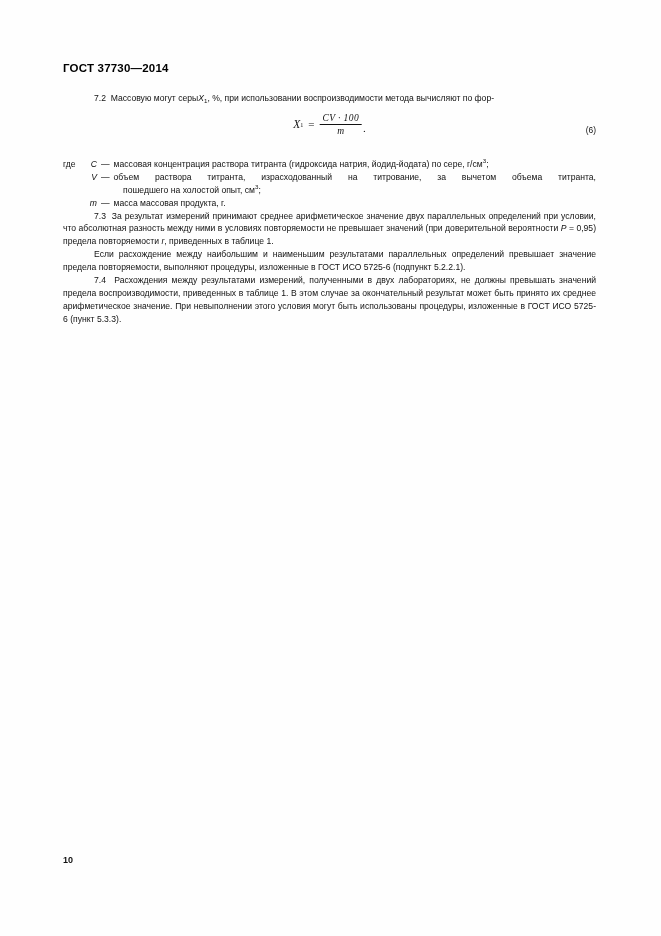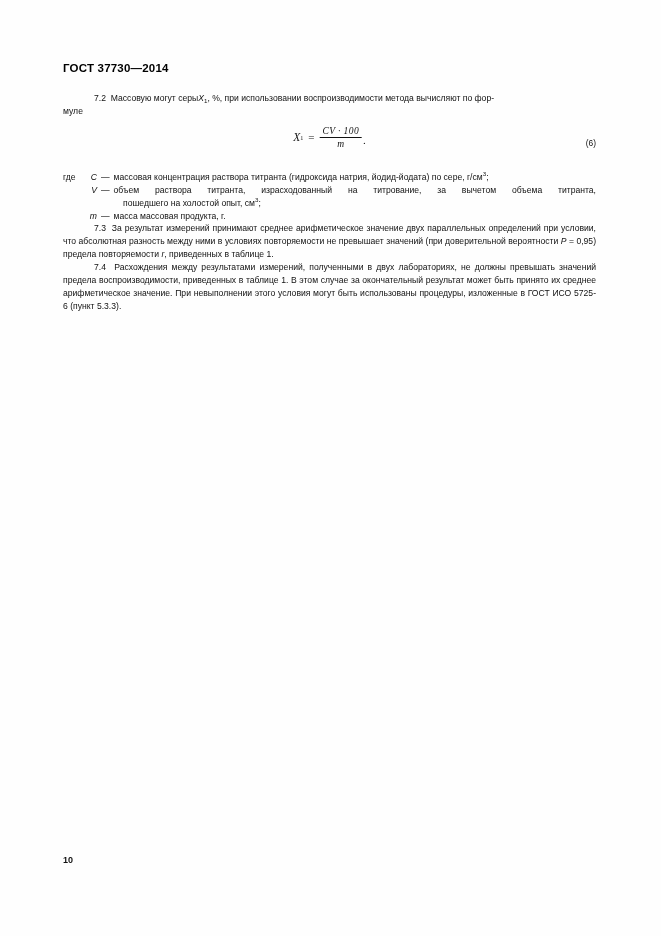--- a/index.html
+++ b/index.html
@@ -180,23 +180,20 @@
 <body>
 
 <div class="page">
 
   <div class="doc-header">ГОСТ 37730—2014</div>
 
   <div class="content">
 
     <div class="para">
       <span style="display:inline-block;width:31px;"></span><span class="lead-num">7.2</span>&nbsp;&nbsp;<span>Массовую могут серы</span><span class="it">X</span><sub>1</sub><span>, %, при использовании воспроизводимости метода вычисляют по фор-</span>
-    </div>
-    <div class="para">
-      <span>муле</span>
     </div>
 
     <div class="formula-row">
       <div class="formula">
         <span class="lhs">X</span>
           <sub>1</sub>
         <span class="eq">=</span>
         <span class="frac">
           <span class="num">CV · 100</span>
           <span class="bar"></span>
@@ -230,20 +227,23 @@
         <span class="def-dash">—</span>
         <span class="def-txt">масса массовая продукта, г.</span>
       </div>
 
     </div>
 
     <div class="para">
       <span style="display:inline-block;width:31px;"></span><span class="lead-num">7.3</span>&nbsp;&nbsp;<span>За результат измерений принимают среднее арифметическое значение двух параллельных определений при условии, что абсолютная разность между ними в условиях повторяемости не превышает значений (при доверительной вероятности </span><span class="it">P</span><span> = 0,95) предела повторяемости </span><span class="it">r</span><span>, приведенных в таблице 1.</span>
     </div>
 
+    <div class="para">
+      <span style="display:inline-block;width:31px;"></span><span>Если расхождение между наибольшим и наименьшим результатами параллельных определений превышает значение предела повторяемости, выполняют процедуры, изложенные в ГОСТ ИСО 5725-6 (подпункт 5.2.2.1).</span>
+    </div>
 
     <div class="para">
       <span style="display:inline-block;width:31px;"></span><span class="lead-num">7.4</span>&nbsp;&nbsp;<span>Расхождения между результатами измерений, полученными в двух лабораториях, не должны превышать значений предела воспроизводимости, приведенных в таблице 1. В этом случае за окончательный результат может быть принято их среднее арифметическое значение. При невыполнении этого условия могут быть использованы процедуры, изложенные в ГОСТ ИСО 5725-6 (пункт 5.3.3).</span>
     </div>
 
   </div>
 
   <div class="page-number">10</div>
 
 </div>

